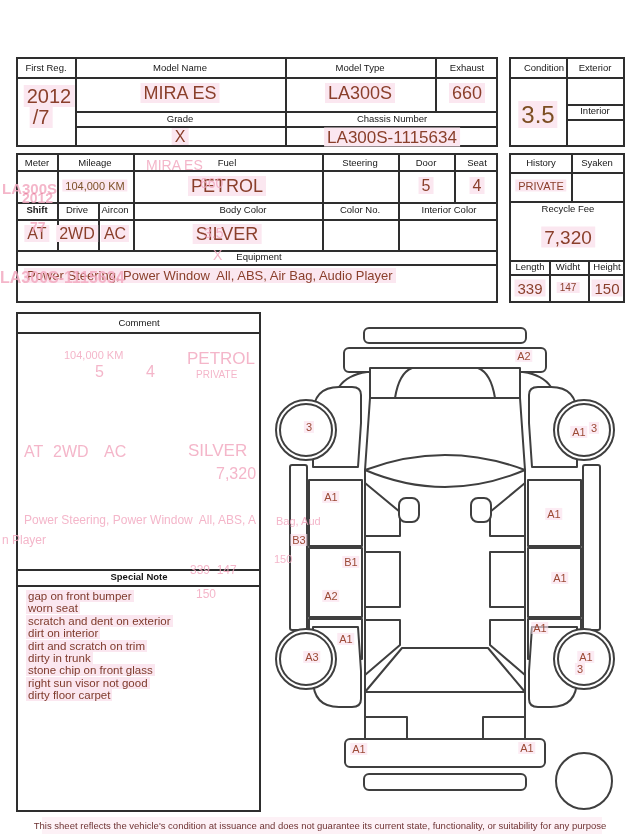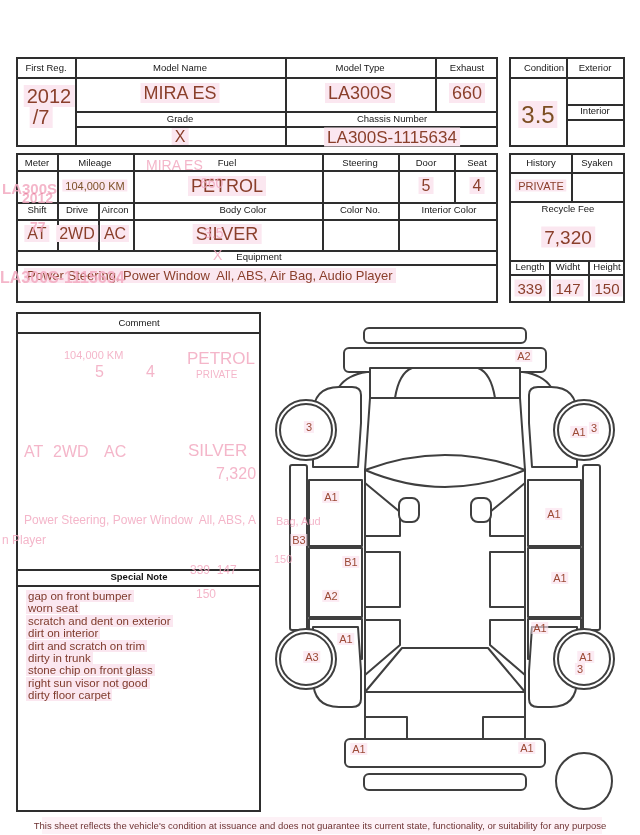--- a/index.html
+++ b/index.html
@@ -99,21 +99,21 @@
     <div class="ctr hdr" style="left:209px;top:8px;">Fuel</div>
     <div class="ctr hdr" style="left:342px;top:8px;">Steering</div>
     <div class="ctr hdr" style="left:408px;top:8px;">Door</div>
     <div class="ctr hdr" style="left:459px;top:8px;">Seat</div>
 
     <div class="ctr val" style="left:77px;top:31px;font-size:11px;color:#7d5229;"><span class="hl">104,000 KM</span></div>
     <div class="ctr val" style="left:209px;top:31px;font-size:18px;"><span class="hl">PETROL</span></div>
     <div class="ctr val" style="left:408px;top:31px;font-size:16px;"><span class="hl">5</span></div>
     <div class="ctr val" style="left:459px;top:31px;font-size:16px;"><span class="hl">4</span></div>
 
-    <div class="ctr hdr" style="left:19px;top:55px;">Shift</div>
+    <div class="ctr hdr" style="left:19px;top:55px;font-weight:bold;">Shift</div>
     <div class="ctr hdr" style="left:59px;top:55px;">Drive</div>
     <div class="ctr hdr" style="left:97px;top:55px;">Aircon</div>
     <div class="ctr hdr" style="left:209px;top:55px;margin-left:16px;">Body Color</div>
     <div class="ctr hdr" style="left:342px;top:55px;">Color No.</div>
     <div class="ctr hdr" style="left:431px;top:55px;">Interior Color</div>
 
     <div class="ctr val" style="left:19px;top:79px;font-size:16px;"><span class="hl">AT</span></div>
     <div class="ctr val" style="left:59px;top:79px;font-size:16px;"><span class="hl">2WD</span></div>
     <div class="ctr val" style="left:97px;top:79px;font-size:16px;"><span class="hl">AC</span></div>
     <div class="ctr val" style="left:209px;top:79px;font-size:18px;"><span class="hl">SILVER</span></div>
@@ -135,21 +135,21 @@
     <div class="ctr hdr" style="left:86px;top:8px;">Syaken</div>
     <div class="ctr val" style="left:30px;top:31px;font-size:11px;"><span class="hl">PRIVATE</span></div>
 
     <div class="ctr hdr" style="left:57px;top:54px;">Recycle Fee</div>
     <div class="ctr val" style="left:57px;top:82px;font-size:19px;"><span class="hl">7,320</span></div>
 
     <div class="ctr hdr" style="left:19px;top:112px;">Length</div>
     <div class="ctr hdr" style="left:57px;top:112px;">Widht</div>
     <div class="ctr hdr" style="left:96px;top:112px;">Height</div>
     <div class="ctr val" style="left:19px;top:133px;font-size:15px;"><span class="hl">339</span></div>
-    <div class="ctr val" style="left:57px;top:133px;font-size:15px;"><span class="hl">147</span></div>
+    <div class="ctr val" style="left:57px;top:133px;font-size:10px;"><span class="hl">147</span></div>
     <div class="ctr val" style="left:96px;top:133px;font-size:15px;"><span class="hl">150</span></div>
   </div>
 
   <div class="box" style="left:16px;top:312px;width:245px;height:500px;">
     <div class="ctr hdr" style="left:121px;top:9px;">Comment</div>
     <div class="lnh" style="left:0;top:18px;width:241px;"></div>
     <div class="lnh" style="left:0;top:255px;width:241px;"></div>
     <div class="ctr hdr" style="left:121px;top:263px;font-weight:bold;">Special Note</div>
     <div class="lnh" style="left:0;top:271px;width:241px;"></div>
     <div class="notes">

